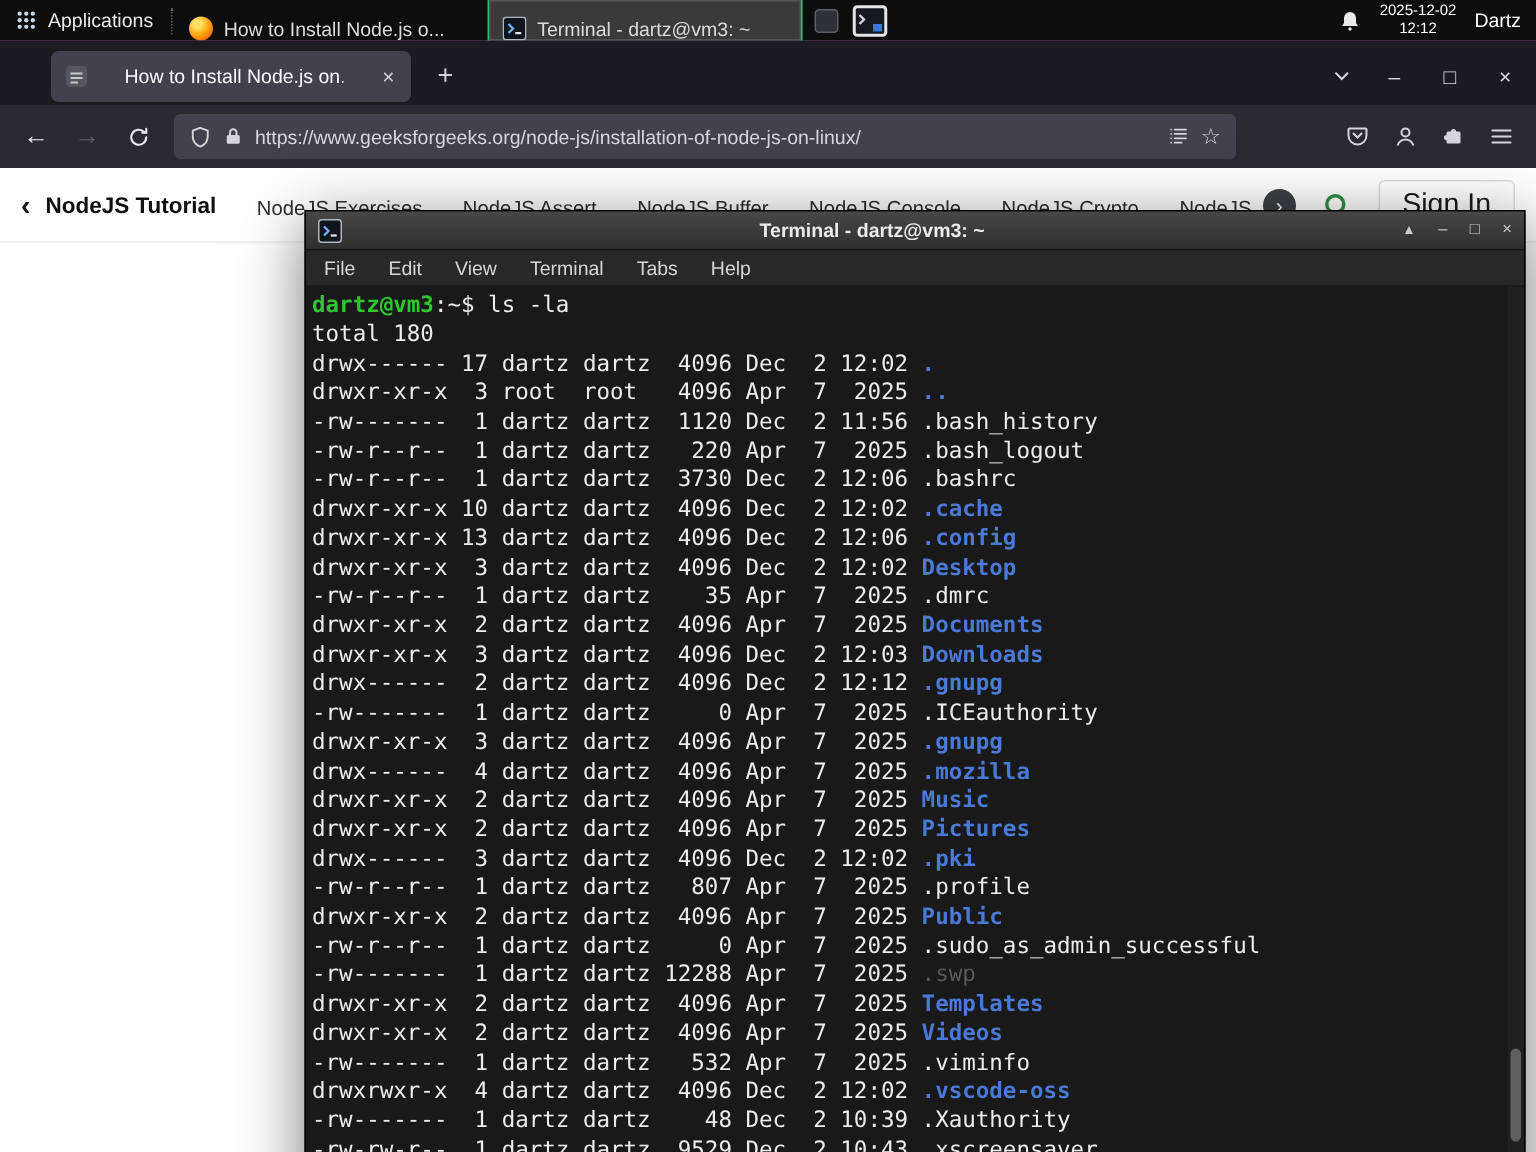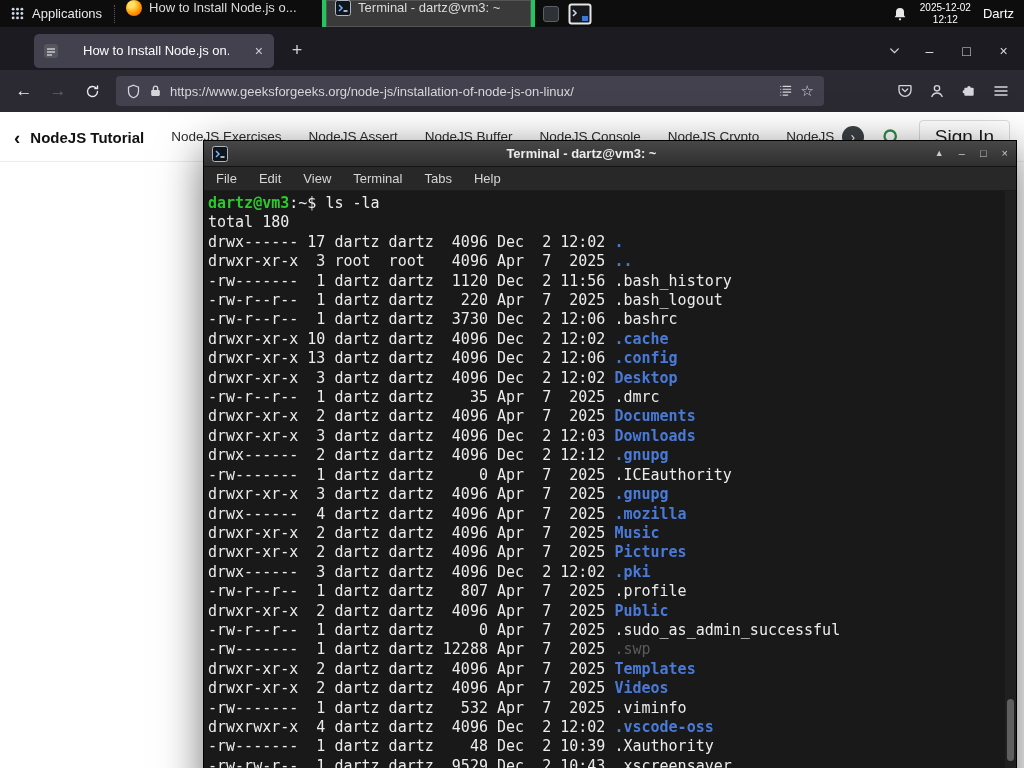--- a/index.html
+++ b/index.html
@@ -8,22 +8,22 @@
 
   .screen { position: relative; width: 1024px; height: 768px; overflow: hidden;
             background: #a21caf; }
 
   
   .taskbar { position:absolute; top:0; left:0; width:1024px; height:27px;
              background:#0d0d0d; display:flex; align-items:center;
              color:#e8e8e8; font-size:13px; z-index:100; }
   .tb-apps { display:flex; align-items:center; gap:7px; padding:0 10px; height:100%; cursor:default; }
   .tb-sep { height:18px; border-left:1px dotted #5a5a5a; margin:0 2px; }
-  .tb-win { width:209px; height:100%; display:flex; align-items:flex-start; gap:7px;
-            padding:0 9px; border-right:4px solid #22c55e; overflow:hidden; }
+  .tb-win { width:209px; height:100%; display:flex; align-items:flex-end; gap:7px;
+            padding:0 9px; border-right:1px solid #22c55e; overflow:hidden; }
   .tb-win.active { background:#3a3a3a; box-shadow:inset 0 0 0 1px #555; }
   .tb-win-label { white-space:nowrap; overflow:hidden; text-overflow:ellipsis; color:#dcdcdc; }
   .ff-icon { width:16px; height:16px; border-radius:50%; flex:0 0 16px;
              background: radial-gradient(circle at 35% 30%, #ffe066 0 18%, #ff9a00 55%, #e6551f 90%); }
   .codium-icon { width:15px; height:15px; border-radius:50%; flex:0 0 15px; background:#2da7dd; }
   .tb-tray { display:flex; align-items:center; gap:9px; margin-left:8px; }
   .tray-box { width:16px; height:16px; border-radius:3px; background:#2e3136; border:1px solid #5a5f66; }
   .tb-right { margin-left:auto; display:flex; align-items:center; gap:12px; padding-right:10px; }
   .tb-clock { font-size:10px; line-height:12px; text-align:center; color:#fff; }
   .tb-user { font-size:13px; color:#fff; }
@@ -48,21 +48,21 @@
   .urlbar { flex:1; min-width:0; height:30px; background:#42414d; border-radius:4px;
             display:flex; align-items:center; gap:8px; padding:0 10px; margin:0 64px 0 6px;
             color:#d4d4da; font-size:13px;justify-content:flex-end; }
   .url-text { flex:1; white-space:nowrap; overflow:hidden; color:#d7d7dd; }
   .url-star { font-size:15px; color:#d5d5dc; }
   .nav-icon { width:30px; height:30px; display:flex; align-items:center; justify-content:center; border-radius:4px; }
 
   .page { position:relative; height:656px; background:#fff; }
   .site-nav { display:flex; align-items:center; padding:8px 14px 7px 14px; border-bottom:1px solid #ececec; }
   .site-chev-left { font-size:19px; font-weight:bold; color:#111; margin-right:10px; line-height:1; }
-  .site-links { display:flex; align-items:flex-start; gap:27px; overflow:hidden; flex:1; white-space:nowrap; }
+  .site-links { display:flex; align-items:flex-end; gap:27px; overflow:hidden; flex:1; white-space:nowrap; }
   .site-primary { font-size:15px; font-weight:700; color:#111; }
   .site-link { font-size:13.5px; color:#2e2e2e; }
   .site-nav-right { display:flex; align-items:center; gap:17px; flex:0 0 auto; margin-left:6px; }
   .chev-circle { width:22px; height:22px; border-radius:50%; background:#3c4043; color:#fff;
                  display:flex; align-items:center; justify-content:center; font-size:14px; line-height:1; }
   .signin-btn { background:#fff; border:1px solid #dcdcdc; border-radius:4px; padding:5px 15px;
                 font-size:19px; color:#1b1b1b; font-family:inherit; }
 
   
   .terminal { position:absolute; left:203px; top:140px; width:814px; height:660px;

